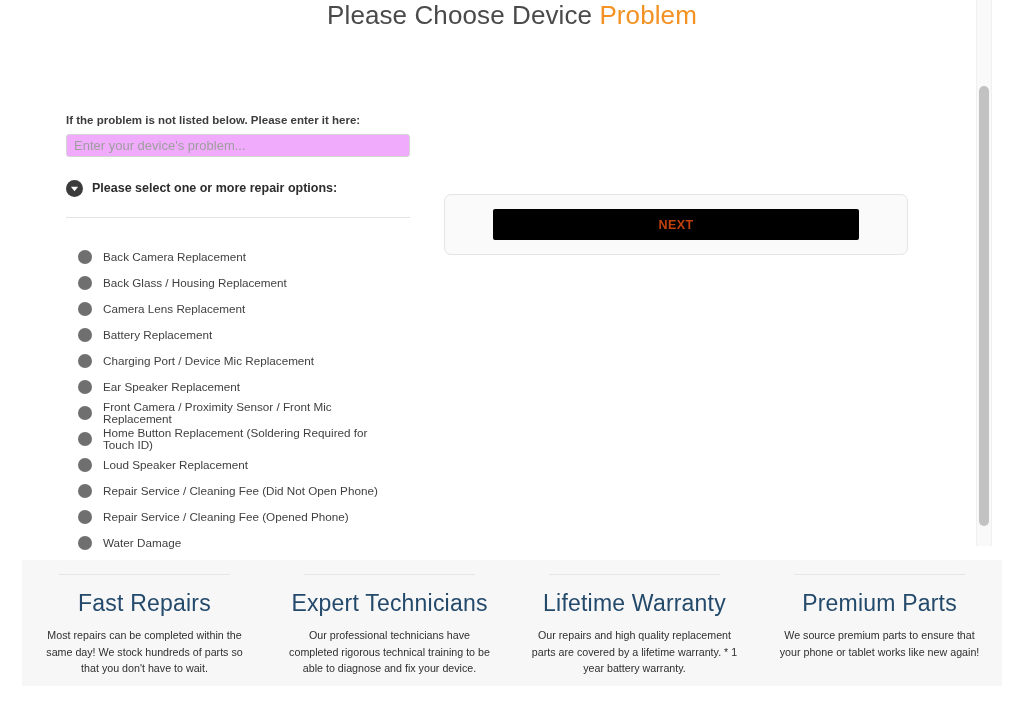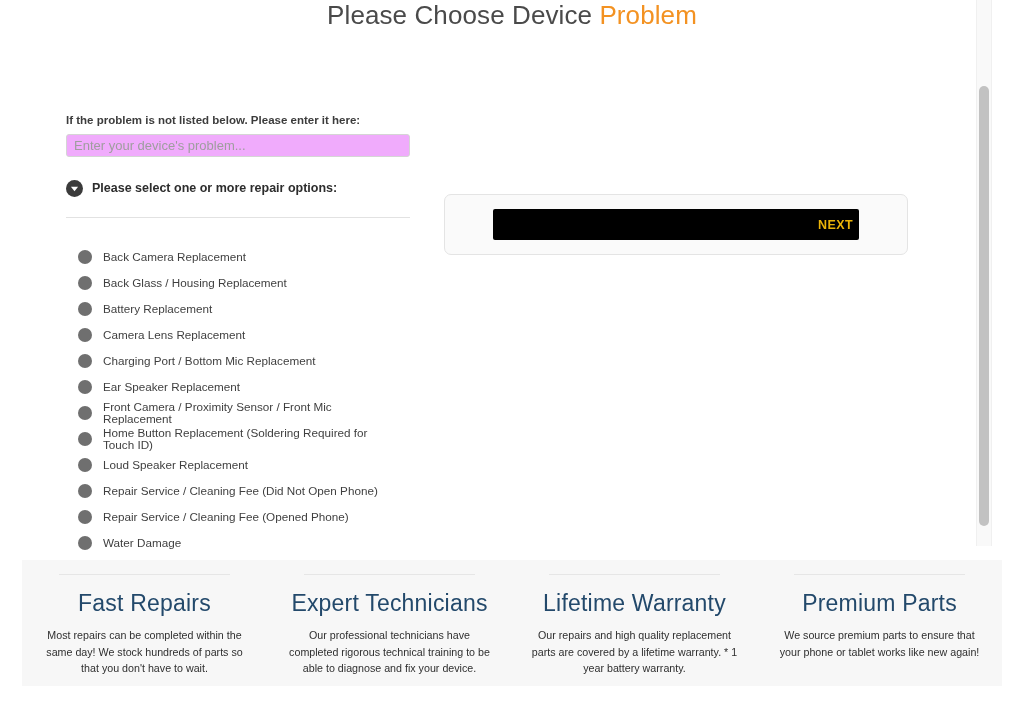--- a/index.html
+++ b/index.html
@@ -126,29 +126,28 @@
     padding: 14px 48px;
     background: #fafafa;
     border: 1px solid #e4e4e4;
     border-radius: 7px;
   }
   .next-button {
     display: block;
     width: 100%;
     height: 31px;
     background: #000000;
-    color: #eab308;
+    color: #c2410c;
     border: none;
     border-radius: 2px;
     font-family: "Liberation Sans", sans-serif;
     font-size: 12.5px;
     font-weight: 700;
     letter-spacing: 0.4px;
     cursor: pointer;
-    text-align: right;
   }
 
   
   .features {
     position: absolute;
     left: 22px;
     top: 560px;
     width: 980px;
     height: 126px;
     background: #f7f7f7;
@@ -234,29 +233,29 @@
       <li class="option-item">
         <span class="option-bullet"></span>
         <span class="option-label">Back Camera Replacement</span>
       </li>
       <li class="option-item">
         <span class="option-bullet"></span>
         <span class="option-label">Back Glass / Housing Replacement</span>
       </li>
       <li class="option-item">
         <span class="option-bullet"></span>
+        <span class="option-label">Camera Lens Replacement</span>
+      </li>
+      <li class="option-item">
+        <span class="option-bullet"></span>
         <span class="option-label">Battery Replacement</span>
       </li>
       <li class="option-item">
         <span class="option-bullet"></span>
-        <span class="option-label">Camera Lens Replacement</span>
-      </li>
-      <li class="option-item">
-        <span class="option-bullet"></span>
-        <span class="option-label">Charging Port / Bottom Mic Replacement</span>
+        <span class="option-label">Charging Port / Device Mic Replacement</span>
       </li>
       <li class="option-item">
         <span class="option-bullet"></span>
         <span class="option-label">Ear Speaker Replacement</span>
       </li>
       <li class="option-item">
         <span class="option-bullet"></span>
         <span class="option-label">Front Camera / Proximity Sensor / Front Mic Replacement</span>
       </li>
       <li class="option-item">

